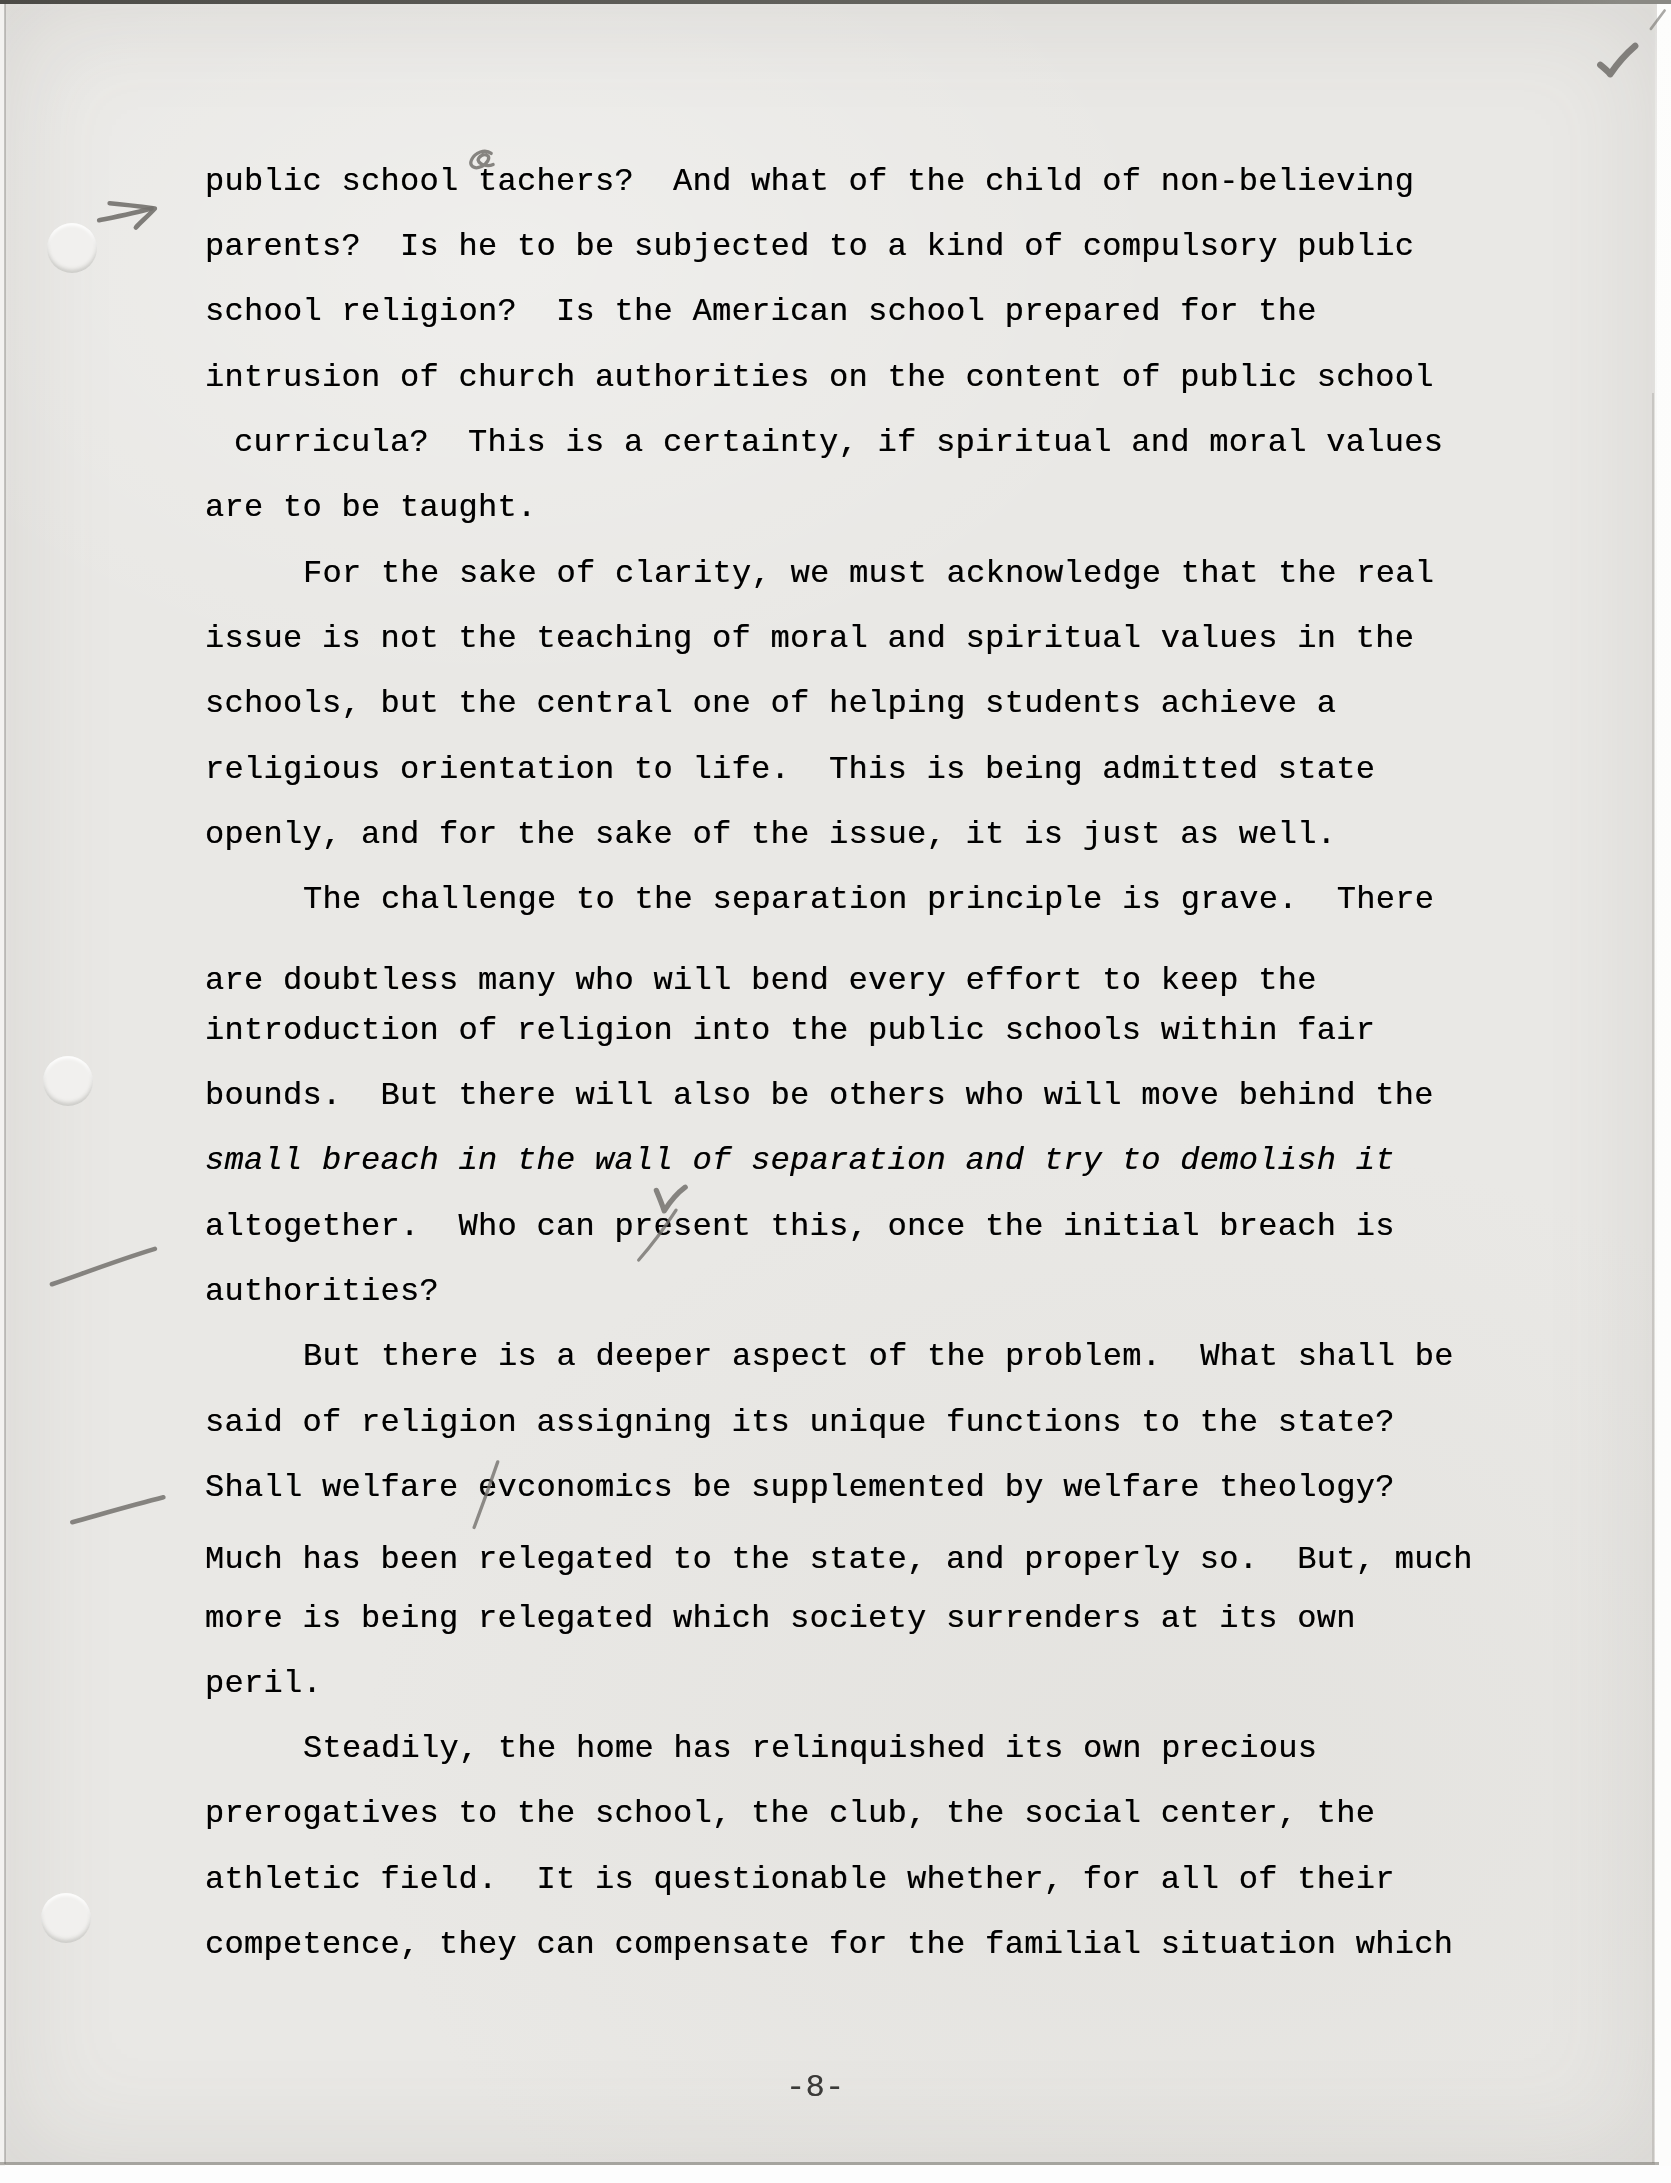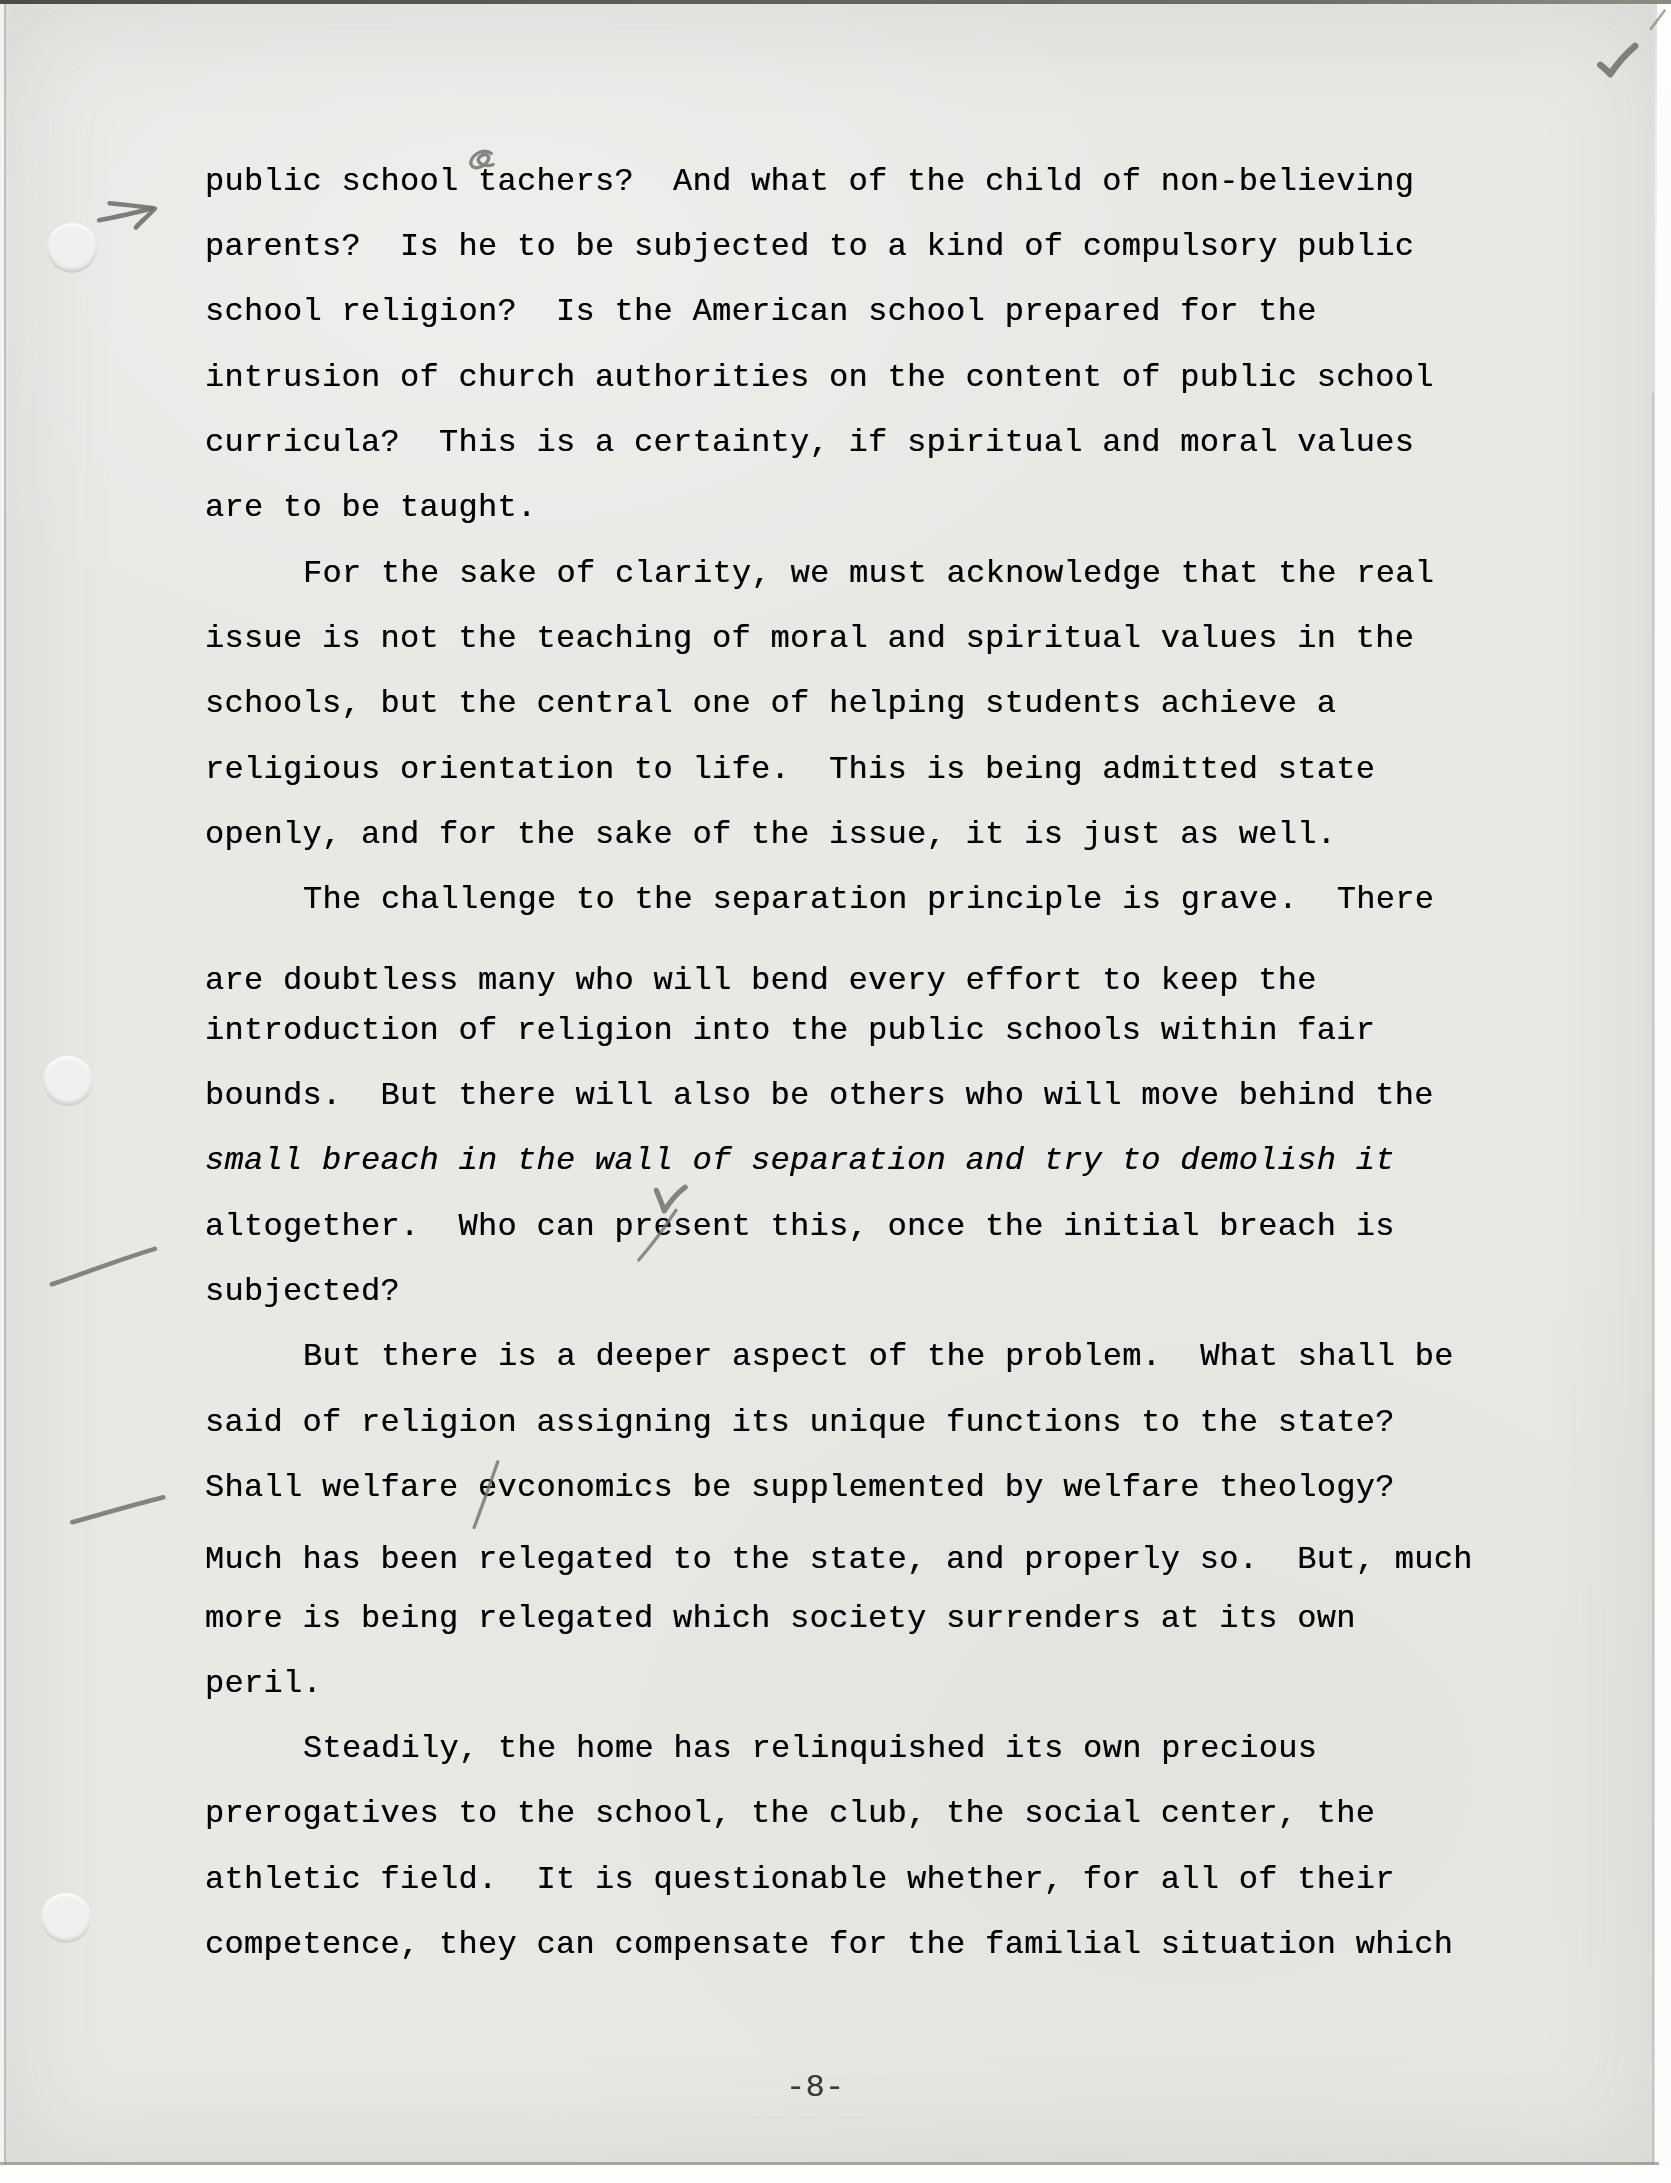--- a/index.html
+++ b/index.html
@@ -68,34 +68,34 @@
   <div class="hole h1"></div>
   <div class="hole h2"></div>
   <div class="hole h3"></div>
 
   <div class="text-layer">
     <div>
         <div class="line" style="top: 166px;">public school tachers?  And what of the child of non-believing</div>
         <div class="line" style="top: 231px;">parents?  Is he to be subjected to a kind of compulsory public</div>
         <div class="line" style="top: 296px;">school religion?  Is the American school prepared for the</div>
         <div class="line" style="top: 362px;">intrusion of church authorities on the content of public school</div>
-        <div class="line" style="top: 427px;">curricula?  This is a certainty, if spiritual and moral values</div>
+        <div class="line" style="top: 427px; margin-left: 29px;">curricula?  This is a certainty, if spiritual and moral values</div>
         <div class="line" style="top: 492px;">are to be taught.</div>
         <div class="line indent" style="top: 558px;">For the sake of clarity, we must acknowledge that the real</div>
         <div class="line" style="top: 623px;">issue is not the teaching of moral and spiritual values in the</div>
         <div class="line" style="top: 688px;">schools, but the central one of helping students achieve a</div>
         <div class="line" style="top: 754px;">religious orientation to life.  This is being admitted state</div>
         <div class="line" style="top: 819px; font-family: Liberation Mono, monospace;">openly, and for the sake of the issue, it is just as well.</div>
         <div class="line indent" style="top: 884px;">The challenge to the separation principle is grave.  There</div>
         <div class="line" style="top: 949px; margin-top: 16px;">are doubtless many who will bend every effort to keep the</div>
         <div class="line" style="top: 1015px;">introduction of religion into the public schools within fair</div>
         <div class="line" style="top: 1080px;">bounds.  But there will also be others who will move behind the</div>
         <div class="line" style="top: 1145px; font-style: italic;">small breach in the wall of separation and try to demolish it</div>
         <div class="line" style="top: 1211px;">altogether.  Who can present this, once the initial breach is</div>
-        <div class="line" style="top: 1276px;">subjected?</div>
+        <div class="line" style="top: 1276px;">authorities?</div>
         <div class="line indent" style="top: 1341px;">But there is a deeper aspect of the problem.  What shall be</div>
         <div class="line" style="top: 1407px;">said of religion assigning its unique functions to the state?</div>
         <div class="line" style="top: 1472px;">Shall welfare evconomics be supplemented by welfare theology?</div>
         <div class="line" style="top: 1537px; margin-top: 7px;">Much has been relegated to the state, and properly so.  But, much</div>
         <div class="line" style="top: 1603px;">more is being relegated which society surrenders at its own</div>
         <div class="line" style="top: 1668px;">peril.</div>
         <div class="line indent" style="top: 1733px;">Steadily, the home has relinquished its own precious</div>
         <div class="line" style="top: 1798px;">prerogatives to the school, the club, the social center, the</div>
         <div class="line" style="top: 1864px;">athletic field.  It is questionable whether, for all of their</div>
         <div class="line" style="top: 1929px;">competence, they can compensate for the familial situation which</div>

